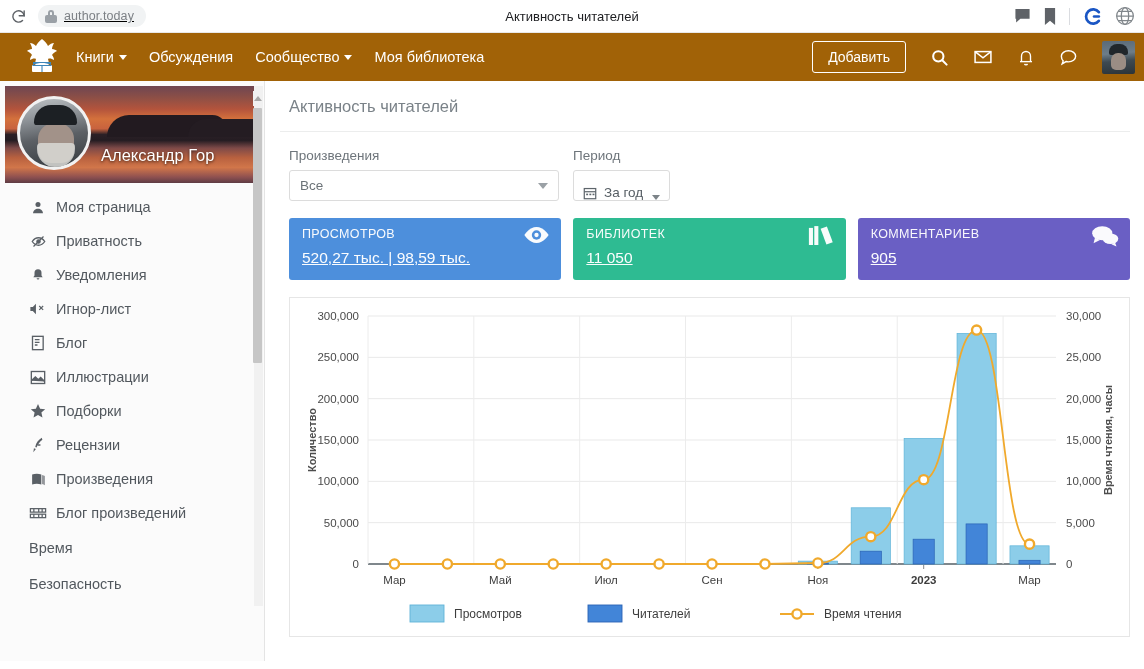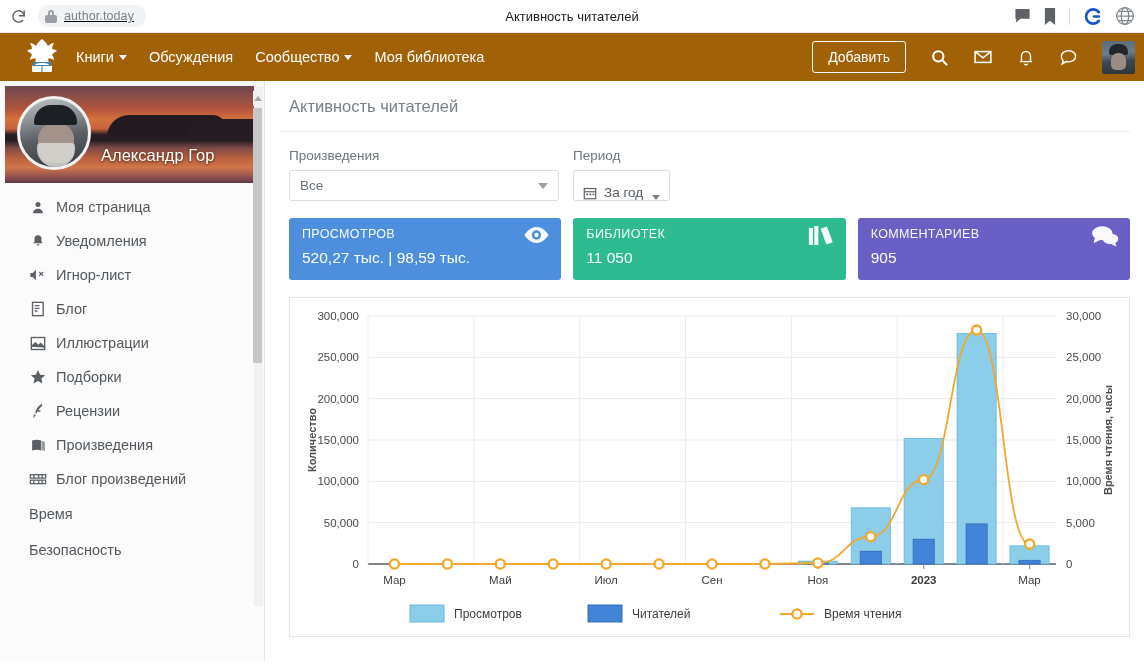--- a/index.html
+++ b/index.html
@@ -197,21 +197,21 @@
   .cal-ico { color:#5d656b; display:flex; }
 
   
   #stat-cards { display: flex; gap: 12px; padding: 17px 0 0 9px; }
   .stat-card {
     flex: 1; height: 62px; border-radius: 3px;
     padding: 9px 13px; color: #ffffff; position: relative;
     cursor: pointer; overflow: hidden;
   }
   .stat-label { font-size: 12.5px; letter-spacing: .35px; opacity: .96; }
-  .stat-value { font-size: 15.5px; margin-top: 8px; opacity: .98; }
+  .stat-value { font-size: 15.5px; margin-top: 8px; opacity: .98; text-decoration: underline; }
   .stat-ico { position: absolute; right: 11px; top: 7px; opacity: .97; }
 
   
   #chart-panel {
     margin: 17px 0 0 9px; border: 1px solid #e6e6e6; background: #ffffff;
     height: 340px; position: relative;
   }
   #chart-svg { display: block; }
 
   .axis-title { font-size: 11px; font-weight: bold; fill: #4d4d4d; font-family: "Liberation Sans", sans-serif; }
@@ -339,20 +339,30 @@
 
     <div id="sidebar-menu">
       <div class="sb-item">
         <span class="sb-ico">
           <svg width="14" height="15" viewBox="0 0 24 24" fill="currentColor">
               <circle cx="12" cy="7" r="4.3"></circle>
               <path d="M3.5 22c0-4.7 3.8-8 8.5-8s8.5 3.3 8.5 8z"></path>
             </svg>
         </span>
         <span>Моя страница</span>
+      </div>
+      <div class="sb-item">
+        <span class="sb-ico">
+          <svg width="17" height="15" viewBox="0 0 24 24" fill="none" stroke="currentColor" stroke-width="2.1">
+            <path d="M2 12s4-6 10-6 10 6 10 6-4 6-10 6-10-6-10-6z"></path>
+              <circle cx="12" cy="12" r="2.6" fill="currentColor"></circle>
+              <path d="M4 20L20 4"></path>
+          </svg>
+        </span>
+        <span>Приватность</span>
       </div>
       <div class="sb-item">
         <span class="sb-ico">
           <svg width="14" height="16" viewBox="0 0 24 24" fill="currentColor">
               <path d="M12 2a6 6 0 0 0-6 6v5l-2 3h16l-2-3V8a6 6 0 0 0-6-6z"></path>
               <path d="M9.6 17.5a2.4 2.4 0 0 0 4.8 0z"></path>
             </svg>
         </span>
         <span>Уведомления</span>
       </div>

